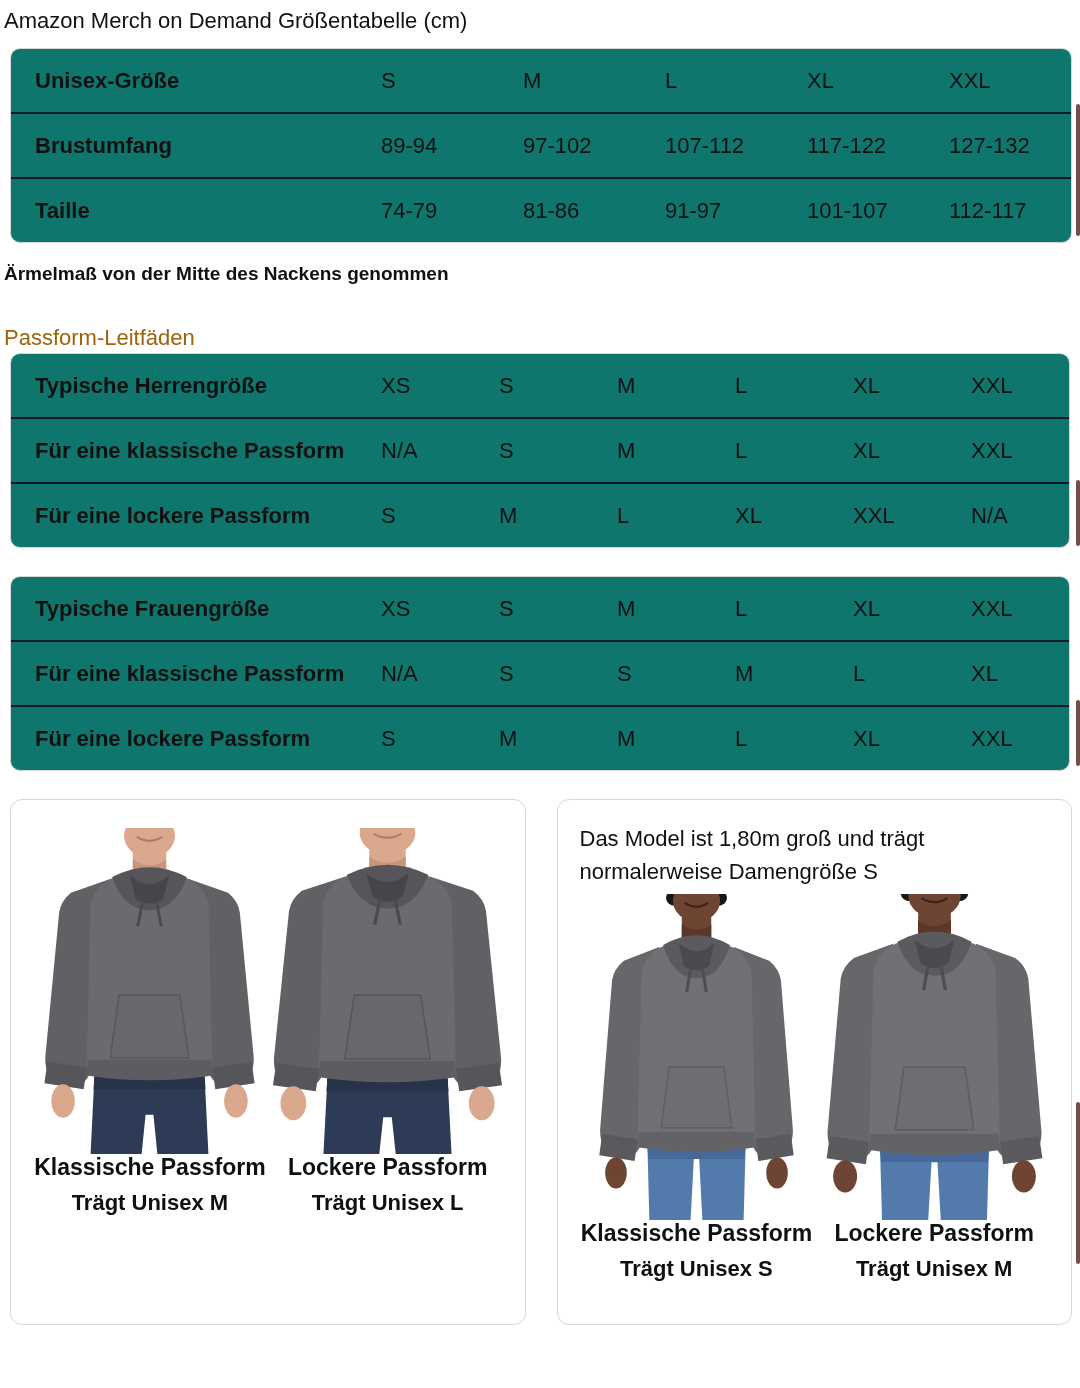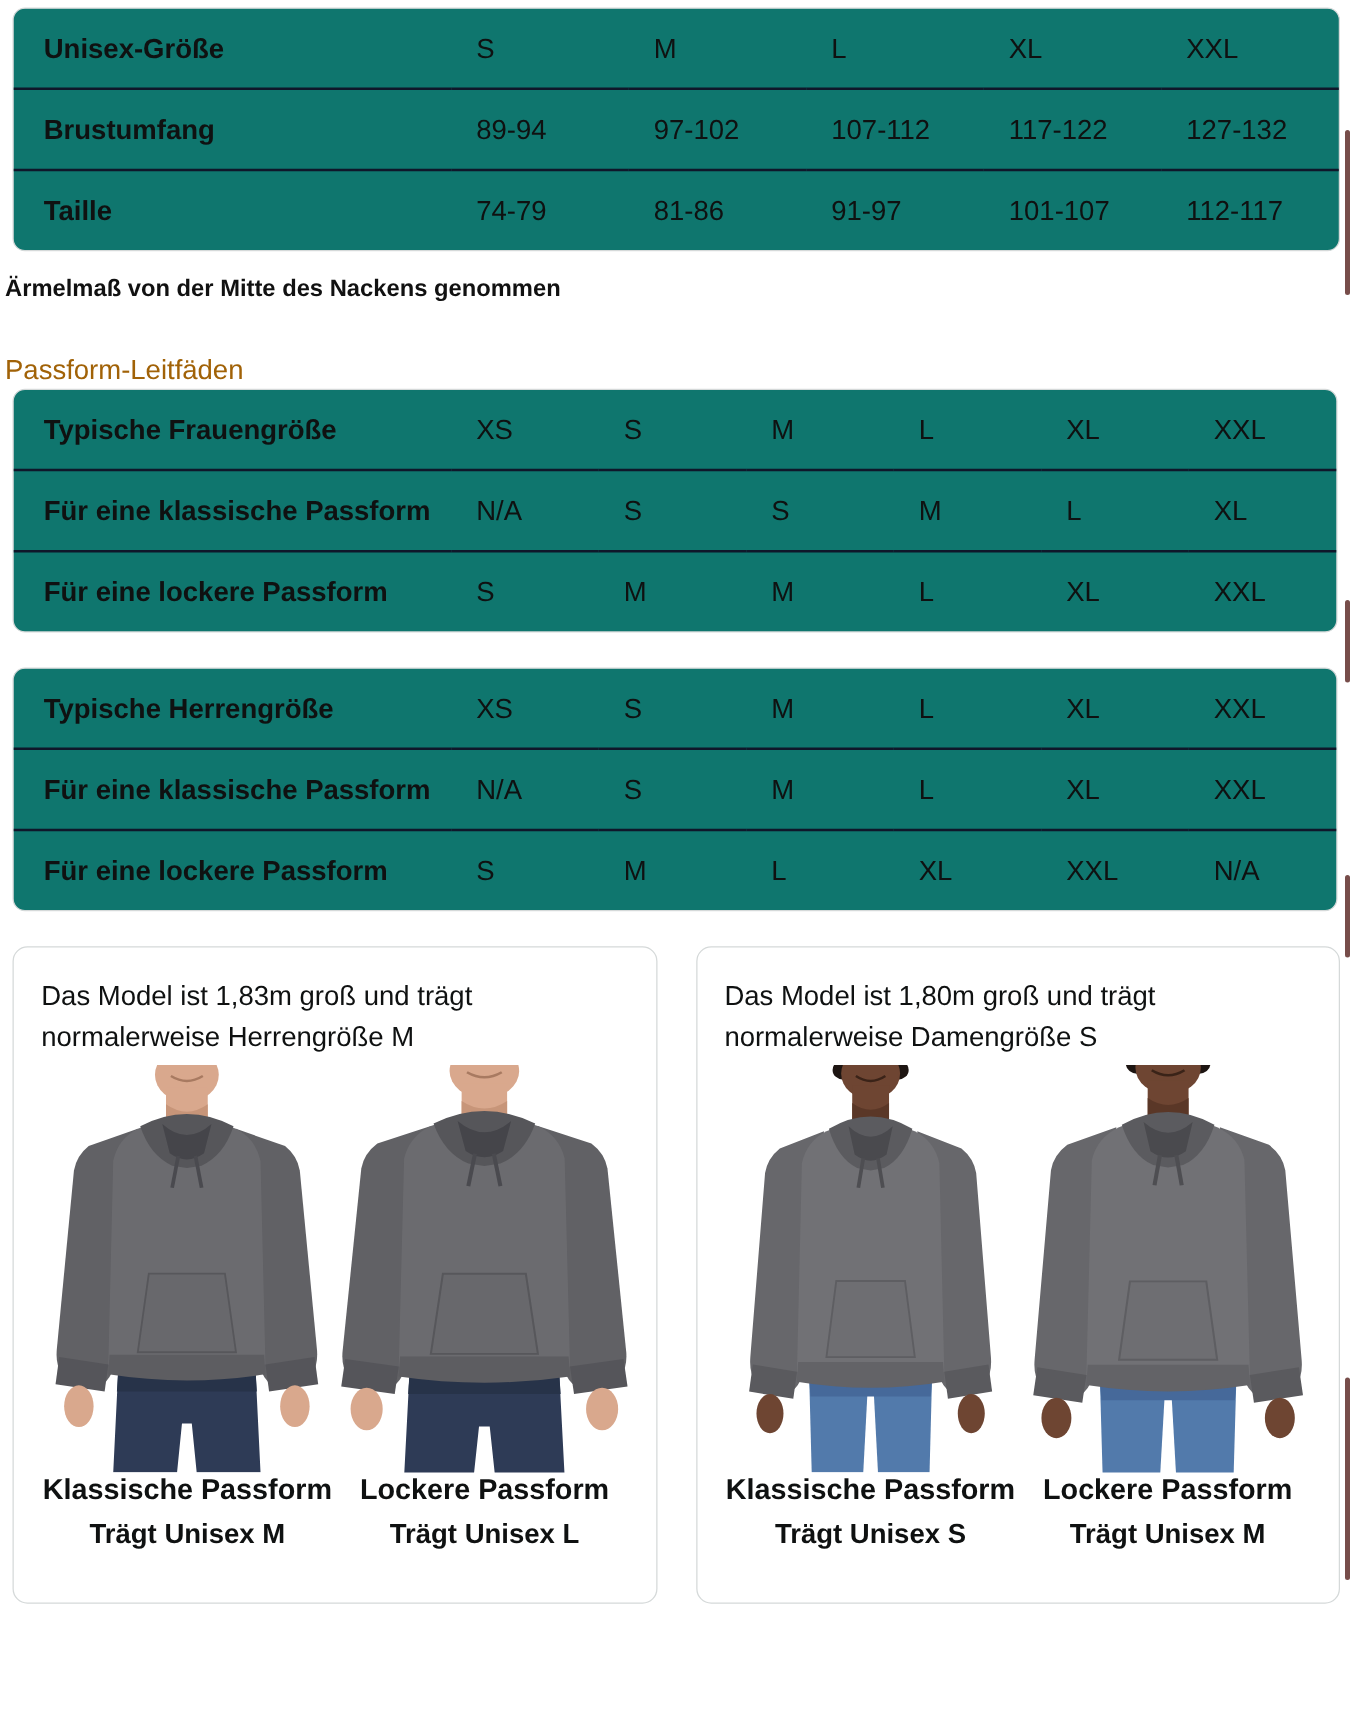--- a/index.html
+++ b/index.html
@@ -78,20 +78,21 @@
       <path d="M86 52 Q120 32 154 52 Q147 76 131 84 L120 86 L109 84 Q93 76 86 52 Z" fill="#5b5b5f"></path>
       <path d="M102 50 Q120 67 138 50 L133 73 Q120 83 107 73 Z" fill="#4a4a4e"></path>
       <path d="M114 76 l-4 24" stroke="#4e4e52" stroke-width="3" fill="none"></path>
       <path d="M126 76 l4 24" stroke="#4e4e52" stroke-width="3" fill="none"></path>
     </symbol>
   </defs>
 </svg>
 
 <div class="page">
 
+  <div class="title">Amazon Merch on Demand Größentabelle (cm)</div>
 
   <table>
     <colgroup>
         <col style="width:350px">
         <col style="width:142px">
         <col style="width:142px">
         <col style="width:142px">
         <col style="width:142px">
         <col style="width:142px">
       </colgroup>
@@ -132,94 +133,93 @@
         <col style="width:350px">
         <col>
         <col>
         <col>
         <col>
         <col>
         <col>
       </colgroup>
     <tbody>
         <tr>
-      <th>Typische Frauengröße</th>
+      <th>Typische Herrengröße</th>
       <td>XS</td>
       <td>S</td>
       <td>M</td>
       <td>L</td>
       <td>XL</td>
       <td>XXL</td>
     </tr>
     <tr>
       <th>Für eine klassische Passform</th>
       <td>N/A</td>
       <td>S</td>
-      <td>S</td>
-      <td>M</td>
-      <td>L</td>
-      <td>XL</td>
+      <td>M</td>
+      <td>L</td>
+      <td>XL</td>
+      <td>XXL</td>
     </tr>
     <tr>
       <th>Für eine lockere Passform</th>
       <td>S</td>
       <td>M</td>
-      <td>M</td>
-      <td>L</td>
-      <td>XL</td>
-      <td>XXL</td>
+      <td>L</td>
+      <td>XL</td>
+      <td>XXL</td>
+      <td>N/A</td>
     </tr>
   </tbody>
     </table>
 
   <table class="fit-table">
     <colgroup>
         <col style="width:350px">
         <col>
         <col>
         <col>
         <col>
         <col>
         <col>
       </colgroup>
     <tbody>
         <tr>
-      <th>Typische Herrengröße</th>
+      <th>Typische Frauengröße</th>
       <td>XS</td>
       <td>S</td>
       <td>M</td>
       <td>L</td>
       <td>XL</td>
       <td>XXL</td>
     </tr>
     <tr>
       <th>Für eine klassische Passform</th>
       <td>N/A</td>
       <td>S</td>
-      <td>M</td>
-      <td>L</td>
-      <td>XL</td>
-      <td>XXL</td>
+      <td>S</td>
+      <td>M</td>
+      <td>L</td>
+      <td>XL</td>
     </tr>
     <tr>
       <th>Für eine lockere Passform</th>
       <td>S</td>
       <td>M</td>
-      <td>L</td>
-      <td>XL</td>
-      <td>XXL</td>
-      <td>N/A</td>
+      <td>M</td>
+      <td>L</td>
+      <td>XL</td>
+      <td>XXL</td>
     </tr>
   </tbody>
     </table>
 
   <div class="cards">
 
     <div class="card">
-      <p class="card-desc">Das Model ist 1,83m groß und trägt normalerweise Herrengröße M</p>
       <div class="figures">
         <div class="figure">
           <svg viewBox="0 0 240 332">
               <use href="#m-model"></use>
             </svg>
           <div class="fit-label">Klassische Passform</div>
           <div class="wears-label">Trägt Unisex M</div>
         </div>
         <div class="figure">
           <svg viewBox="0 0 240 332">

